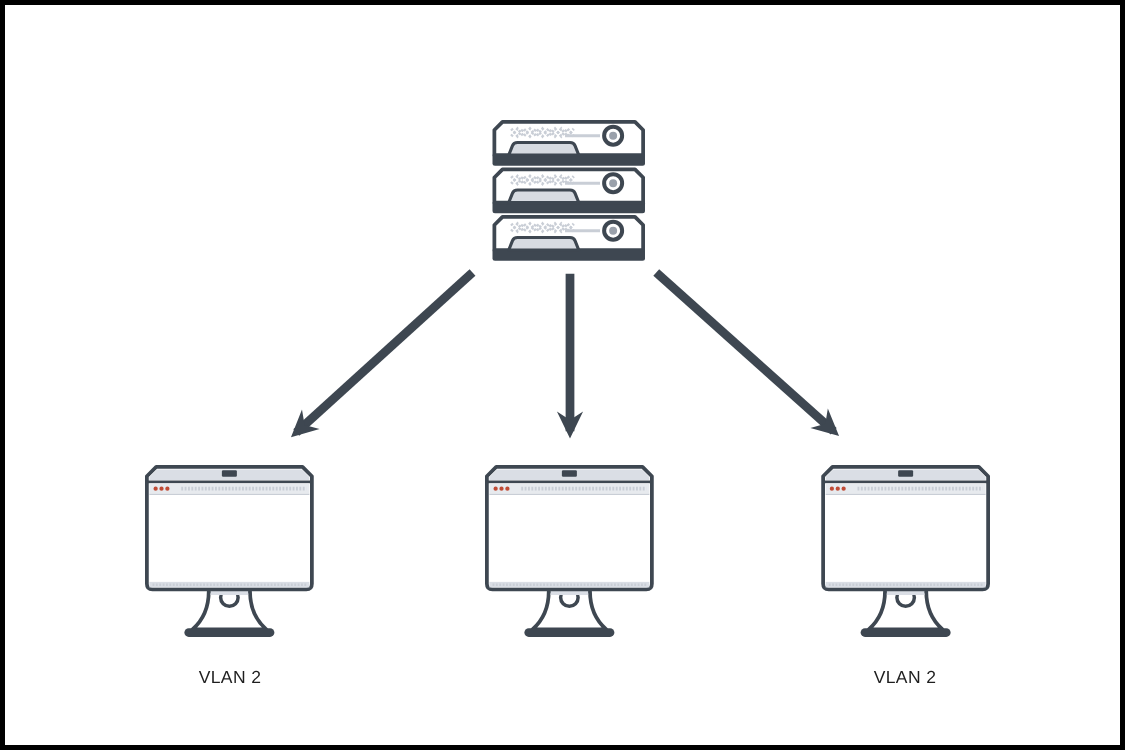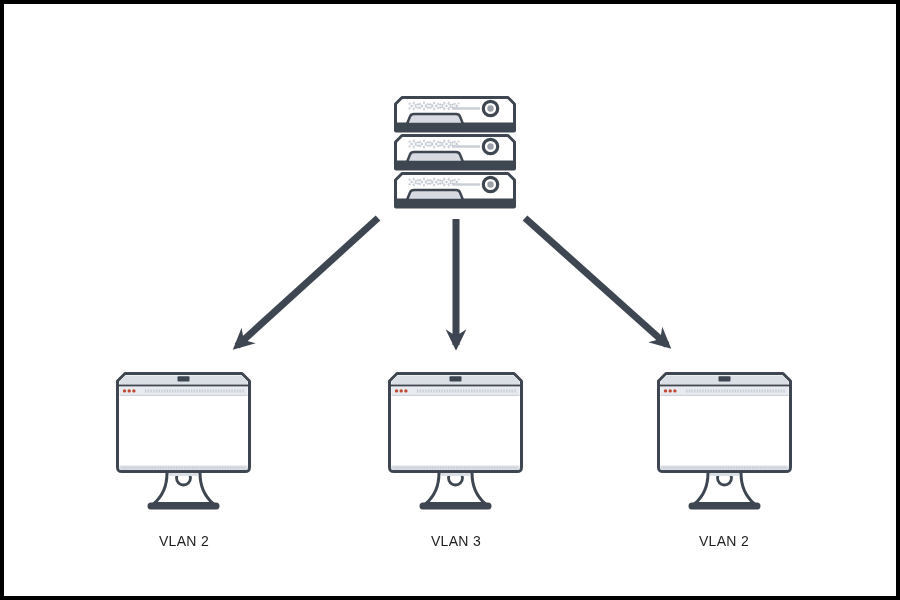--- a/index.html
+++ b/index.html
@@ -91,16 +91,15 @@
     <line x1="374" y1="214" x2="233" y2="342" class="s-dark" stroke-width="7" marker-end="url(#ah)"></line>
     <line x1="452" y1="215" x2="452" y2="341" class="s-dark" stroke-width="7" marker-end="url(#ah)"></line>
     <line x1="521" y1="214" x2="663" y2="341" class="s-dark" stroke-width="7" marker-end="url(#ah)"></line>
 
     <use href="#monitor" x="112" y="368"></use>
     <use href="#monitor" x="384" y="368"></use>
     <use href="#monitor" x="653" y="368"></use>
   </svg>
 
   <div class="vlan-label lab-left">VLAN 2</div>
-  <div class="vlan-label lab-mid">VLAN 3</div>
   <div class="vlan-label lab-right">VLAN 2</div>
 
 </div>
 
 </body></html>

